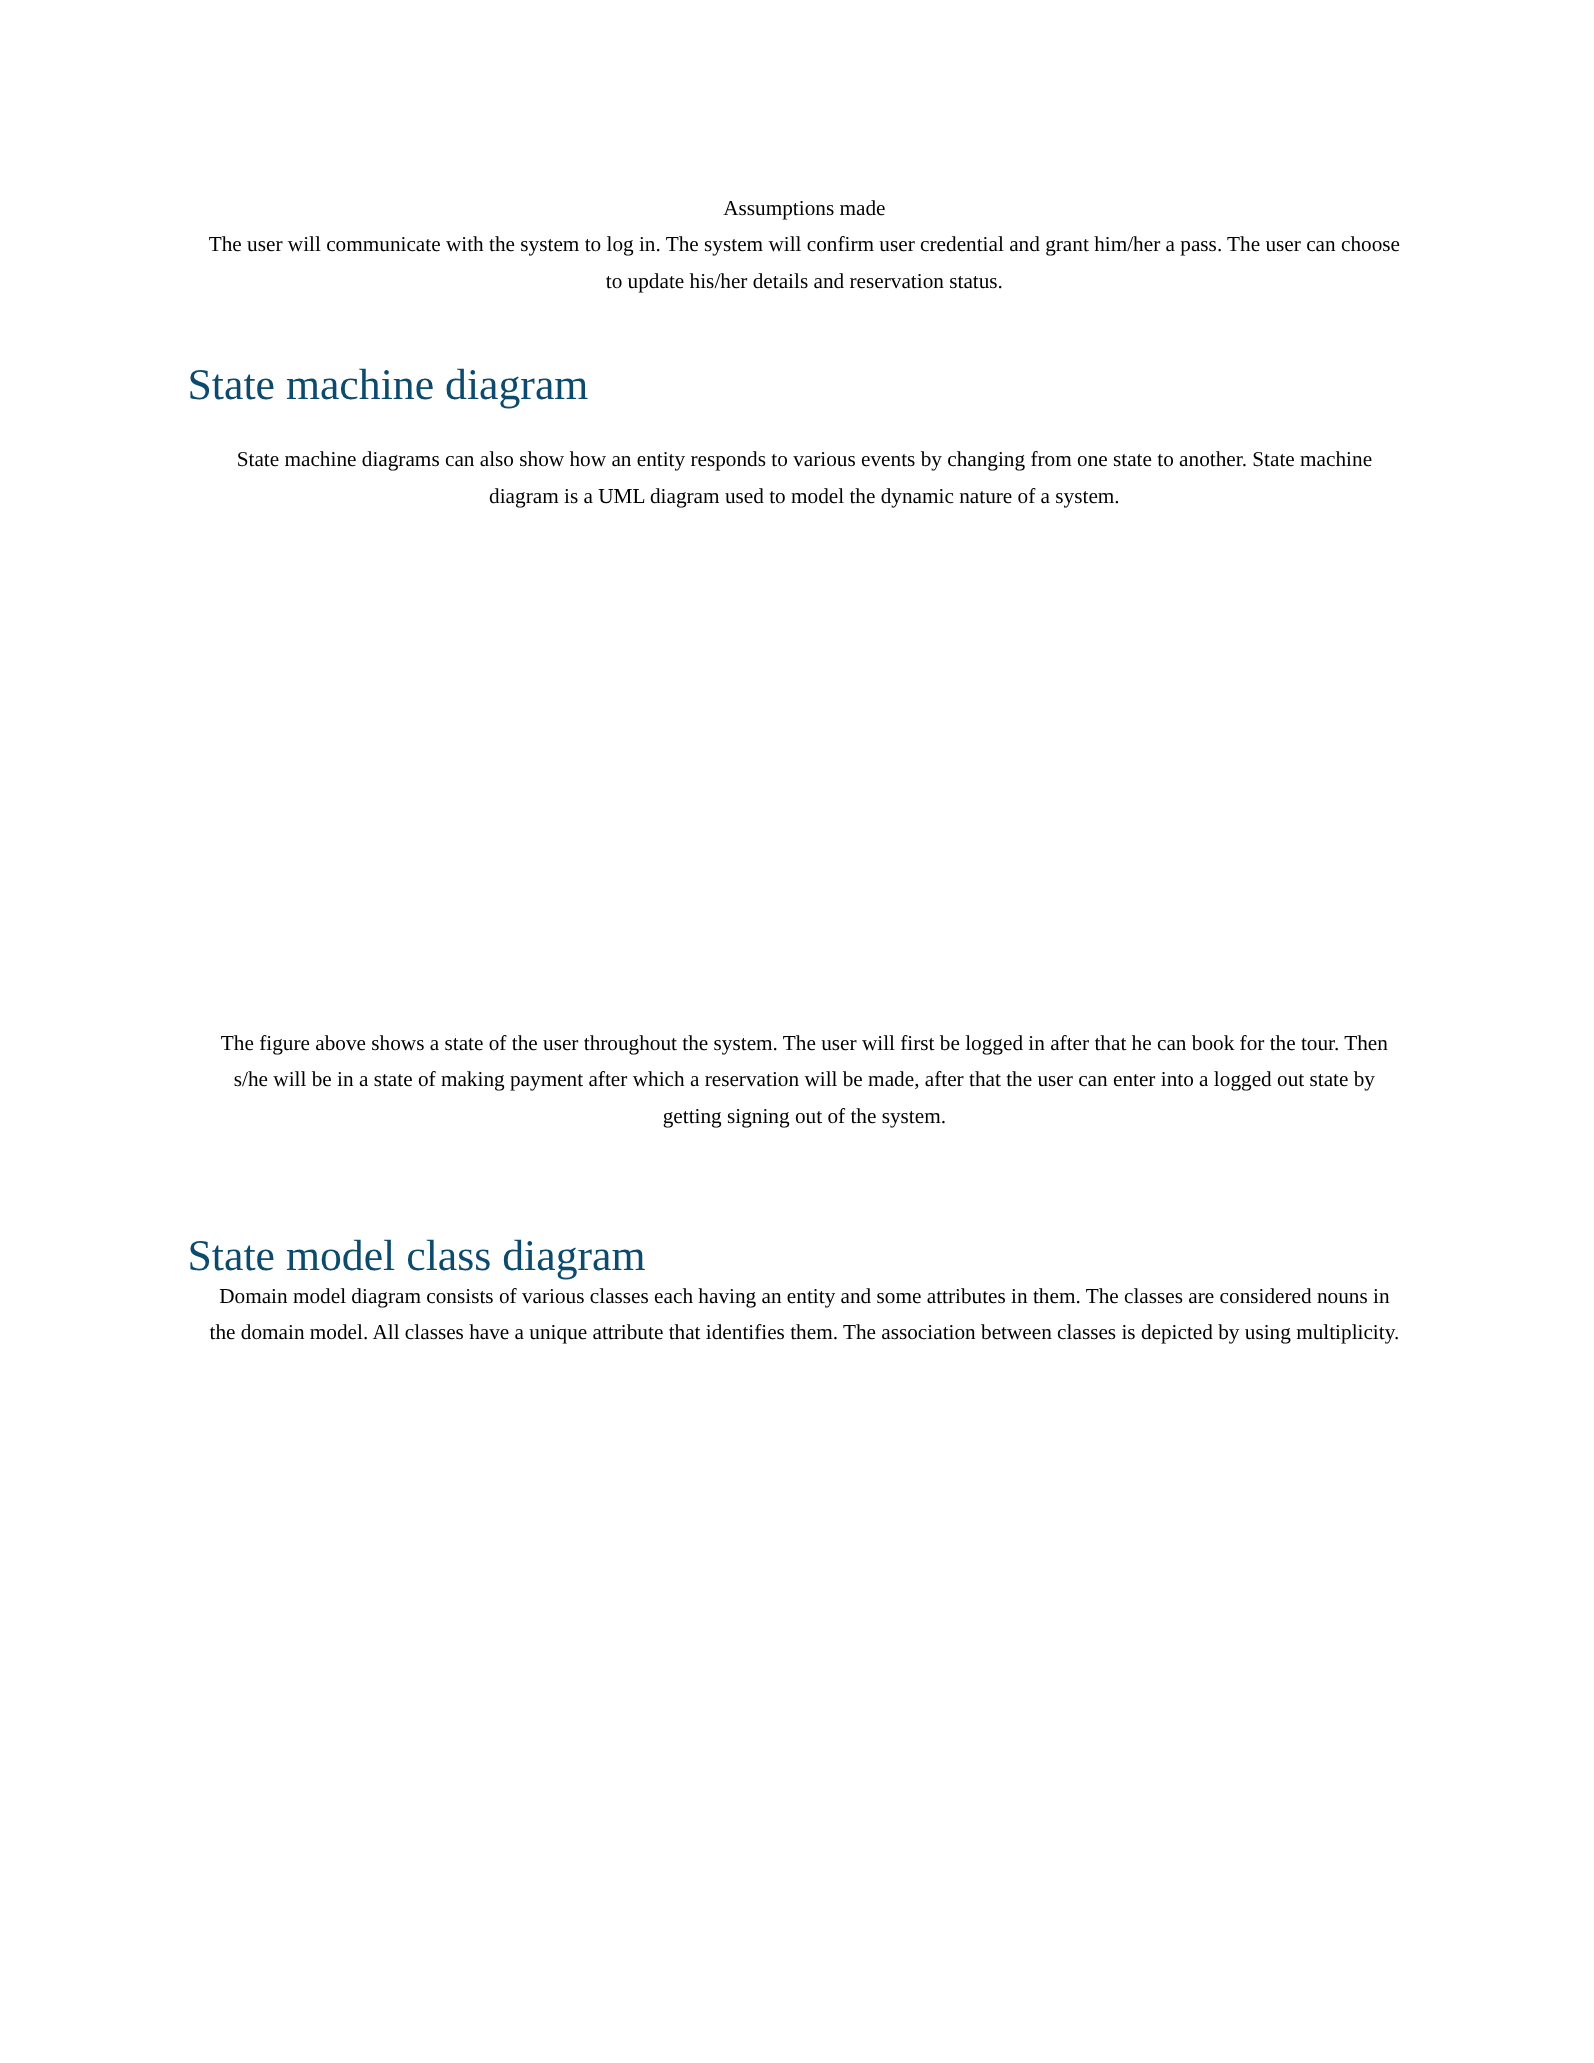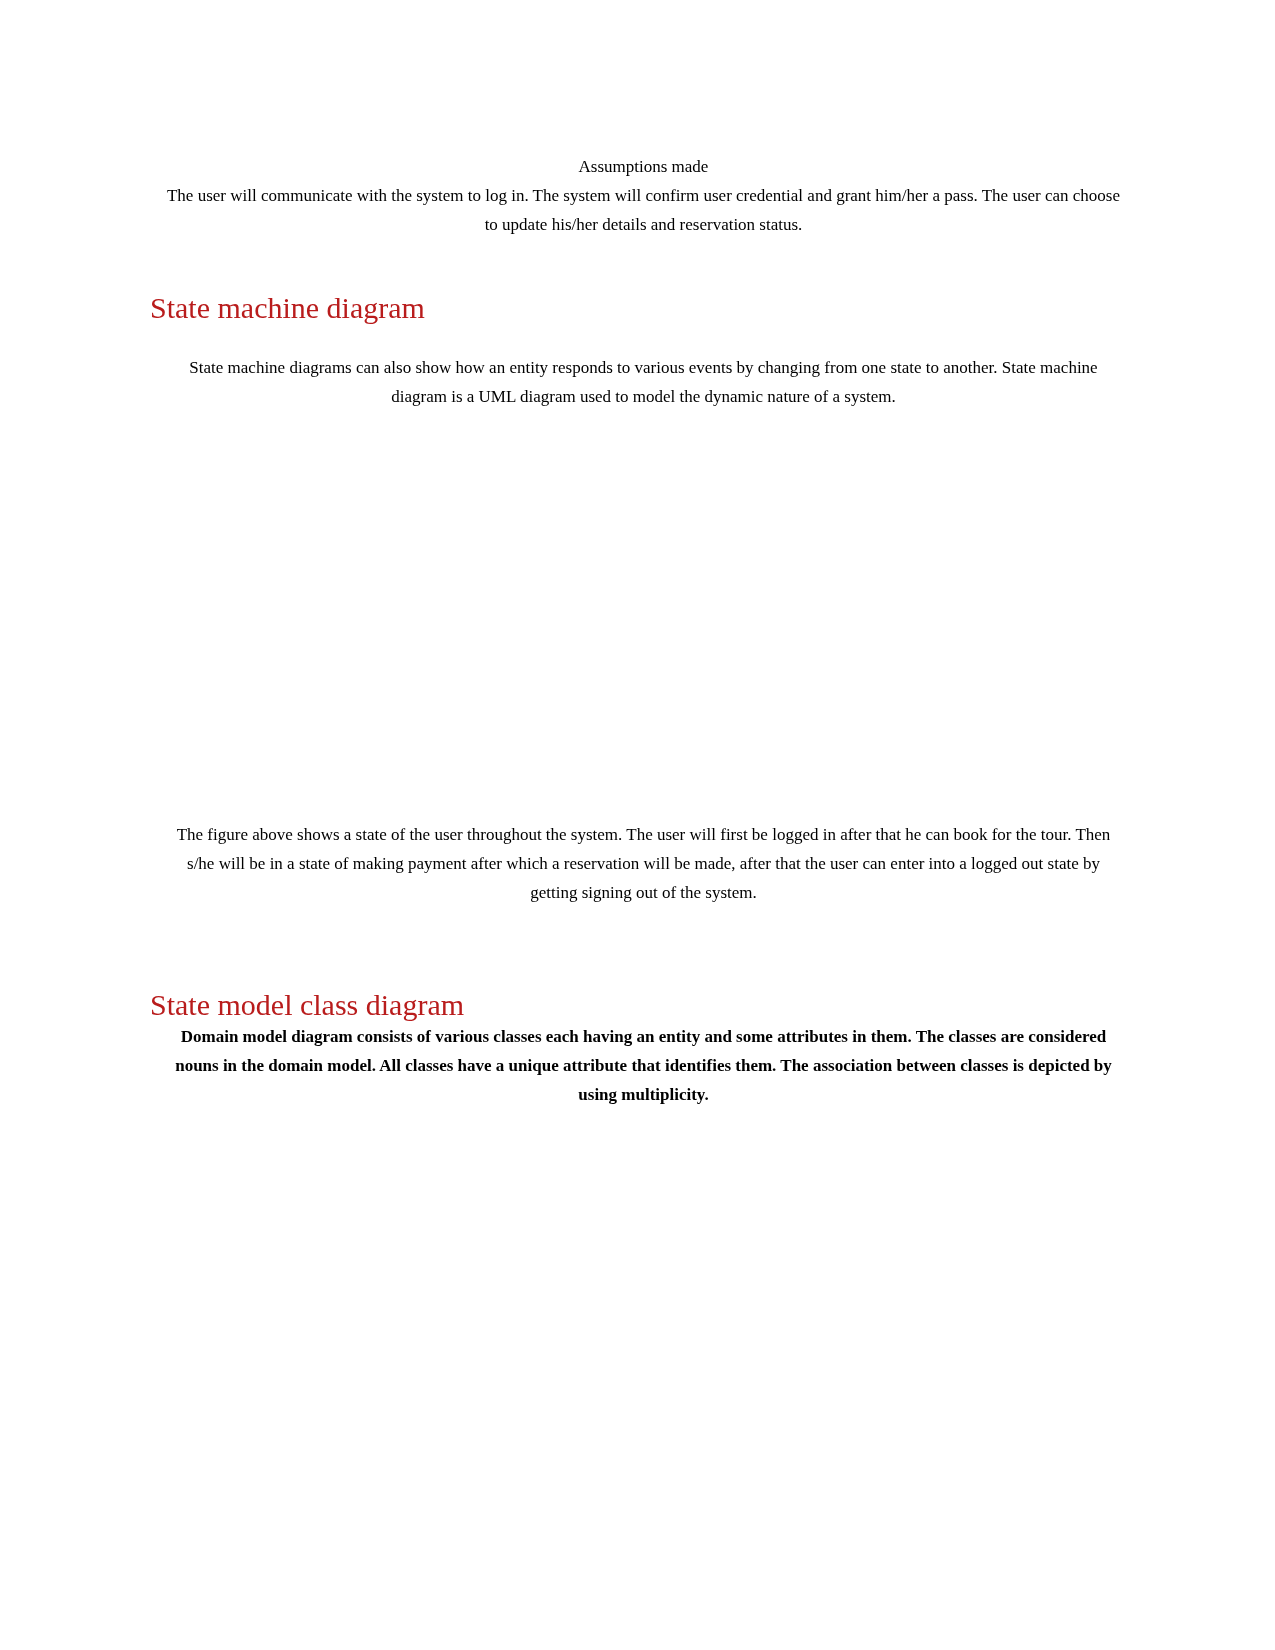--- a/index.html
+++ b/index.html
@@ -2,31 +2,31 @@
 <html><head>
 <meta charset="utf-8">
 <style>
   html,body{margin:0;padding:0;background:#ffffff;}
   body{width:1275px;height:1650px;position:relative;overflow:hidden;
        font-family:"Liberation Serif",serif;color:#000;
        -webkit-font-smoothing:antialiased;}
   .page{position:absolute;left:0;top:0;width:1275px;height:1650px;background:#fff;}
   .para{position:absolute;left:166px;width:955px;font-size:17px;line-height:29px;color:#000;
         text-align:center;}
-  .head{position:absolute;left:150px;width:955px;font-size:30px;line-height:29px;color:#b91c1c;}
+  .head{position:absolute;left:150px;width:955px;font-size:35px;line-height:29px;color:#0c4a6e;}
 </style>
 </head>
 <body>
 
 <div class="page">
 
   <div class="para" style="top:152px;">Assumptions made</div>
   <div class="para" style="top:181px;">The user will communicate with the system to log in. The system will confirm user credential and grant him/her a pass. The user can choose to update his/her details and reservation status.</div>
 
   <div class="head" style="top:293px;">State machine diagram</div>
   <div class="para" style="top:325px;margin-top:28px;">State machine diagrams can also show how an entity responds to various events by changing from one state to another. State machine diagram is a UML diagram used to model the dynamic nature of a system.</div>
 
   <div class="para" style="top:820px;">The figure above shows a state of the user throughout the system. The user will first be logged in after that he can book for the tour. Then s/he will be in a state of making payment after which a reservation will be made, after that the user can enter into a logged out state by getting signing out of the system.</div>
 
   <div class="head" style="top:990px;">State model class diagram</div>
-  <div class="para" style="top:1022px;font-weight:bold;">Domain model diagram consists of various classes each having an entity and some attributes in them. The classes are considered nouns in the domain model. All classes have a unique attribute that identifies them. The association between classes is depicted by using multiplicity.</div>
+  <div class="para" style="top:1022px;">Domain model diagram consists of various classes each having an entity and some attributes in them. The classes are considered nouns in the domain model. All classes have a unique attribute that identifies them. The association between classes is depicted by using multiplicity.</div>
 
 </div>
 
 </body></html>

